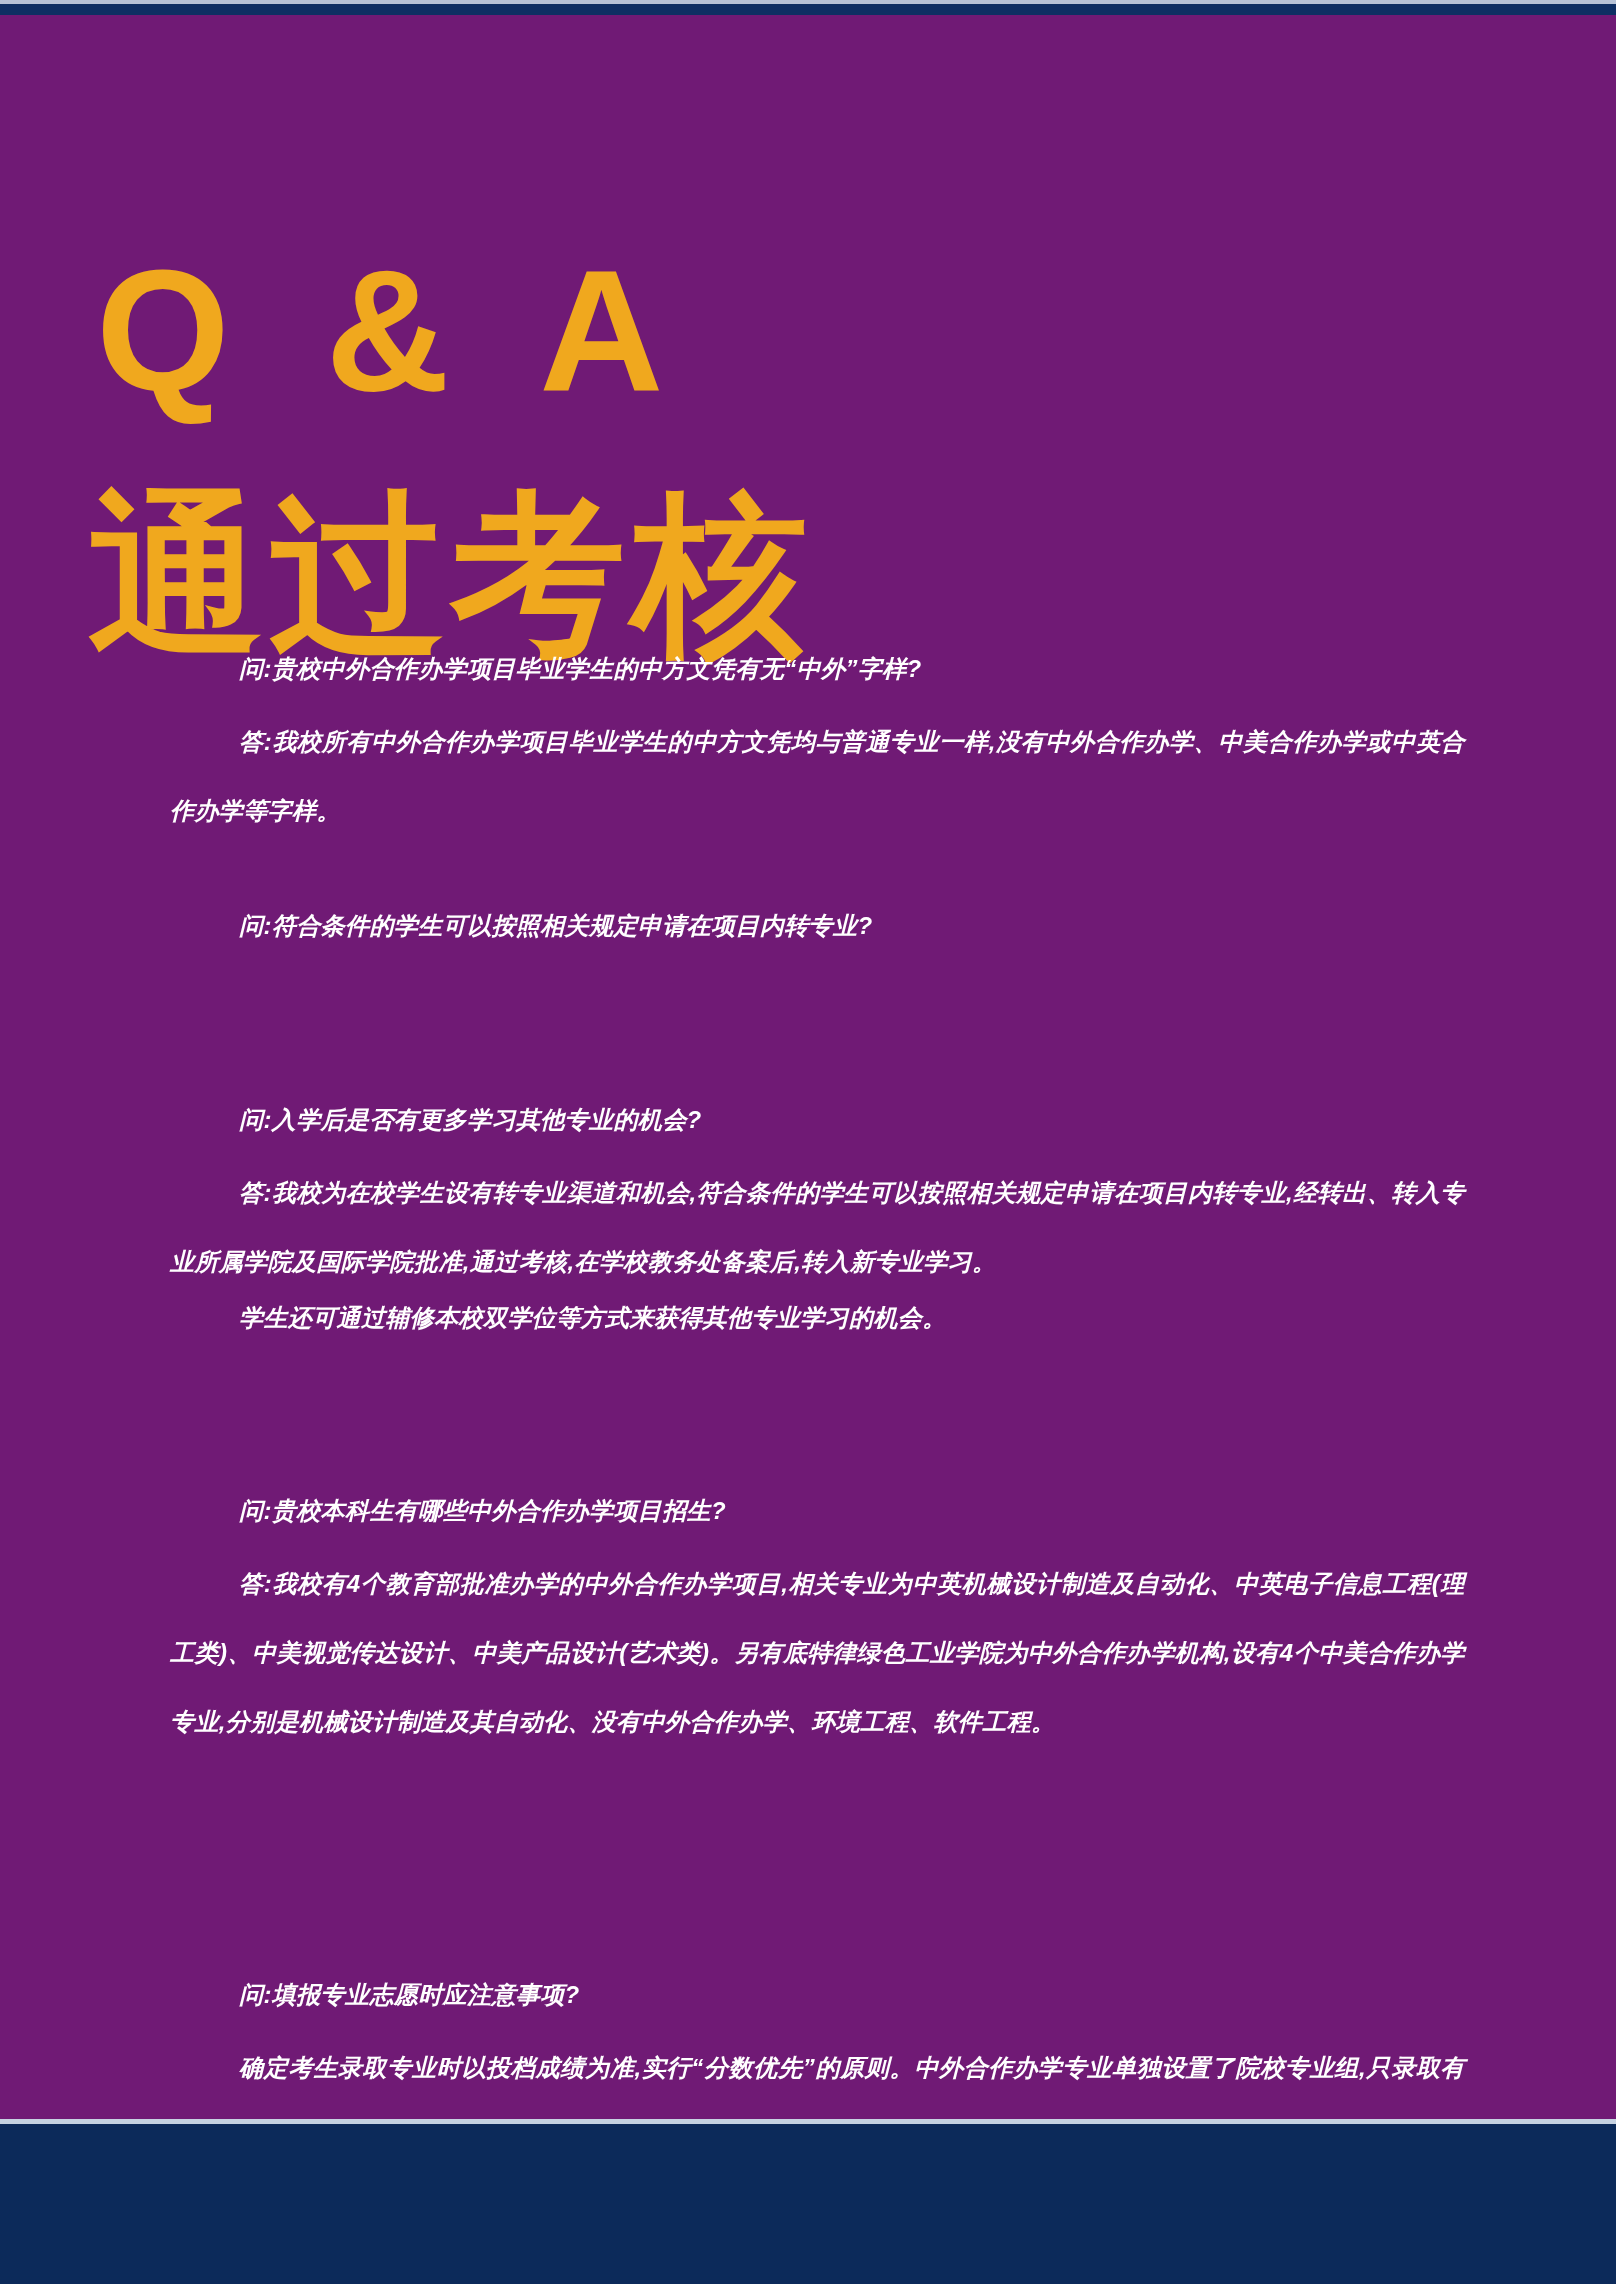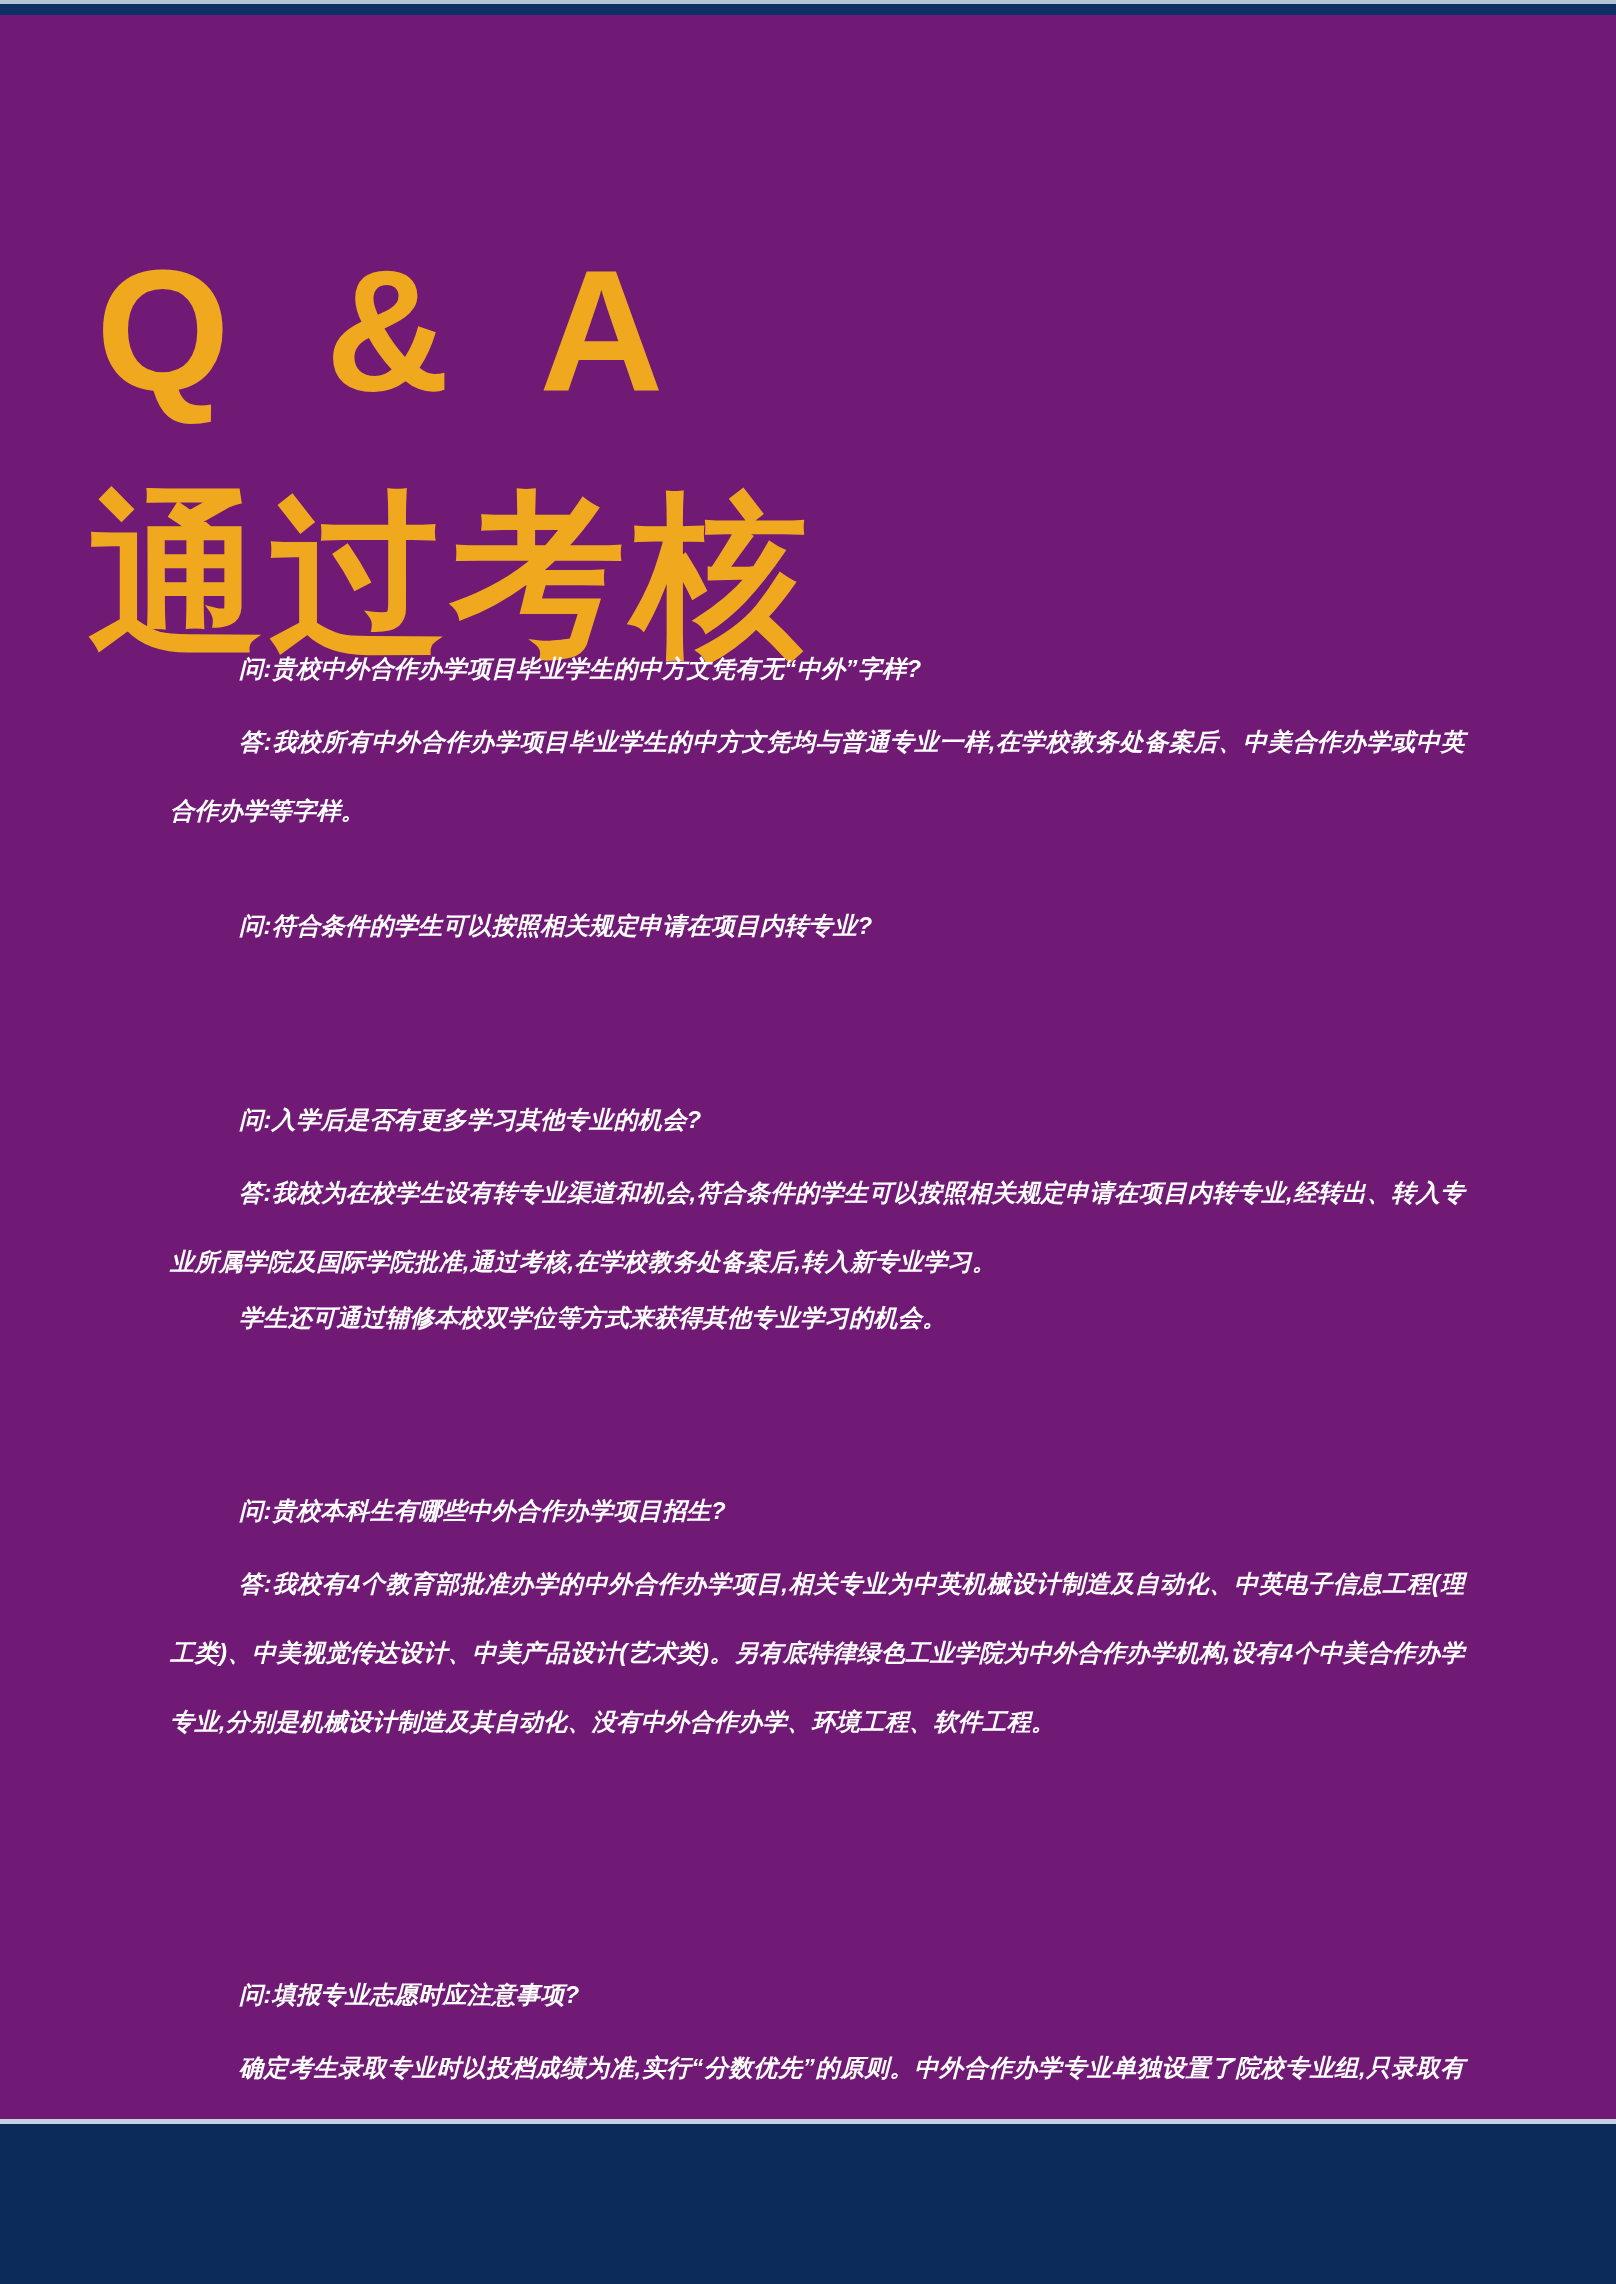--- a/index.html
+++ b/index.html
@@ -104,21 +104,21 @@
 <div class="page">
 
   <div class="edge-top-light"></div>
   <div class="edge-top-dark"></div>
 
   <h1 class="title-en">Q &amp; A</h1>
   <h2 class="title-zh">通过考核</h2>
 
   <section class="qa-block qa-b1">
     <p class="para">问:贵校中外合作办学项目毕业学生的中方文凭有无“中外”字样?</p>
-    <p class="para">答:我校所有中外合作办学项目毕业学生的中方文凭均与普通专业一样,在学校教务处备案后、中美合作办学或中英合作办学等字样。</p>
+    <p class="para">答:我校所有中外合作办学项目毕业学生的中方文凭均与普通专业一样,没有中外合作办学、中美合作办学或中英合作办学等字样。</p>
   </section>
 
   <section class="qa-block qa-b2">
     <p class="para">问:符合条件的学生可以按照相关规定申请在项目内转专业?</p>
   </section>
 
   <section class="qa-block qa-b3">
     <p class="para">问:入学后是否有更多学习其他专业的机会?</p>
     <p class="para">答:我校为在校学生设有转专业渠道和机会,符合条件的学生可以按照相关规定申请在项目内转专业,经转出、转入专业所属学院及国际学院批准,通过考核,在学校教务处备案后,转入新专业学习。</p>
     <p class="para tight">学生还可通过辅修本校双学位等方式来获得其他专业学习的机会。</p>

